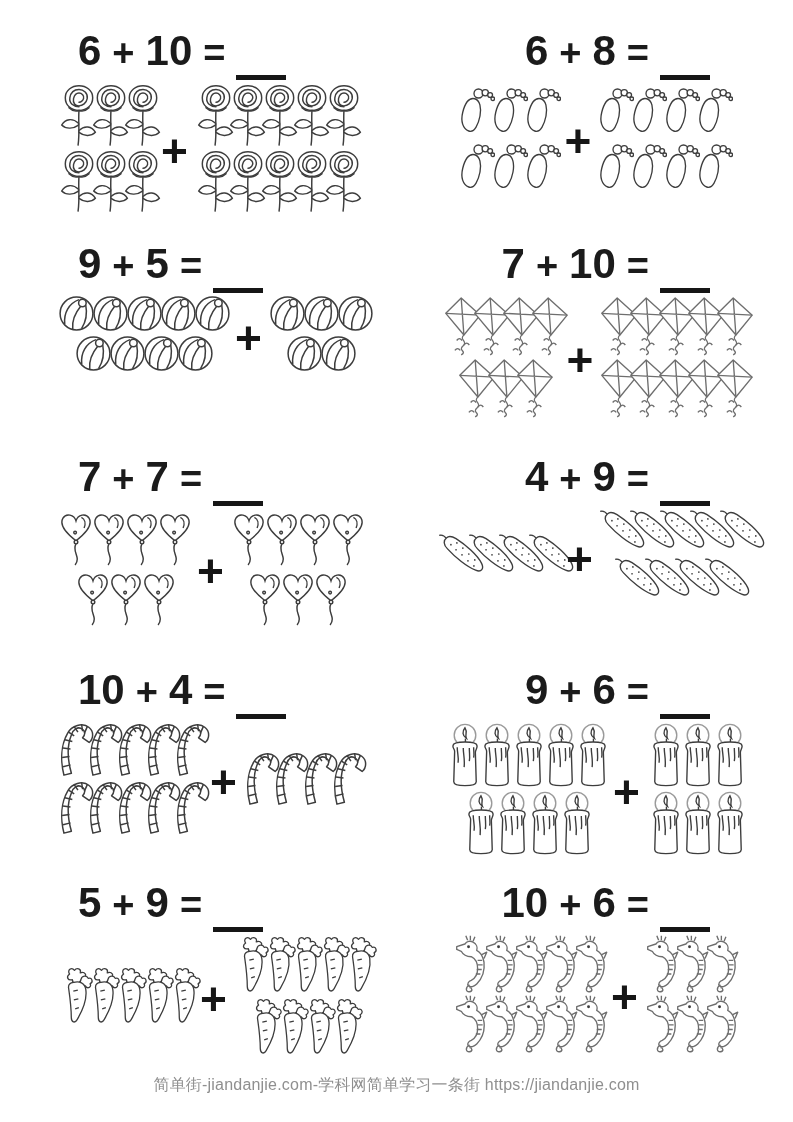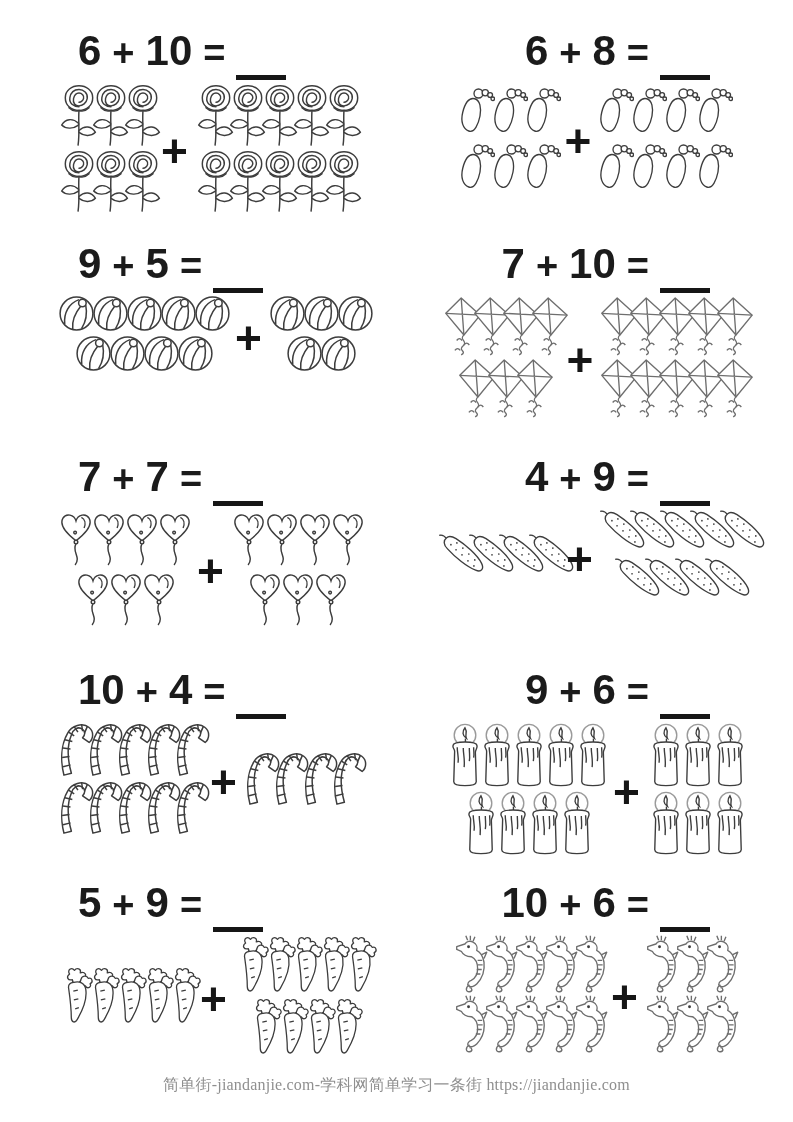--- a/index.html
+++ b/index.html
@@ -24,21 +24,21 @@
   .icon-footprint{width:36px;height:56px;margin-right:-3px;}
   .icon-ball{width:37px;height:37px;margin-right:-3px;margin-bottom:3px;}
   .icon-kite{width:38px;height:62px;margin-right:-9px;}
   .icon-balloon{width:36px;height:60px;margin-right:-3px;}
   .icon-cucumber{width:46px;height:44px;margin-right:-16px;margin-bottom:4px;}
   .icon-candycane{width:38px;height:56px;margin-right:-9px;margin-bottom:2px;}
   .icon-candle{width:38px;height:68px;margin-right:-6px;}
   .icon-carrot{width:38px;height:62px;margin-right:-11px;transform:rotate(8deg);}
   .icon-seahorse{width:40px;height:60px;margin-right:-10px;}
   .footer{position:absolute;left:0;right:0;bottom:26px;text-align:center;
-          font-size:16px;color:#8f8f8f;letter-spacing:.2px;font-family:Liberation Serif, serif;}
+          font-size:16px;color:#8f8f8f;letter-spacing:.2px;}
   .defs{position:absolute;width:0;height:0;overflow:hidden;}
 </style>
 </head>
 <body>
 
 <svg class="defs" aria-hidden="true" xmlns="http://www.w3.org/2000/svg">
   <symbol id="sym-rose" viewBox="0 0 46 70">
     <g fill="#fff" stroke="#3d3d3d" stroke-width="1.6" stroke-linejoin="round" stroke-linecap="round">
       <path d="M23 30 C14 30 8 24 8 16 C8 8 15 3 23 3 C31 3 38 8 38 16 C38 24 32 30 23 30 Z"></path>
       <path fill="none" d="M23 26 C17 26 12 22 13 16 C14 10 18 7 23 7 C28 7 33 11 32 17 C31 22 27 25 23 25 C19 25 16 22 17 17 C18 13 20 11 23 11 C26 11 29 14 28 17 C27 20 25 21 23 21"></path>

